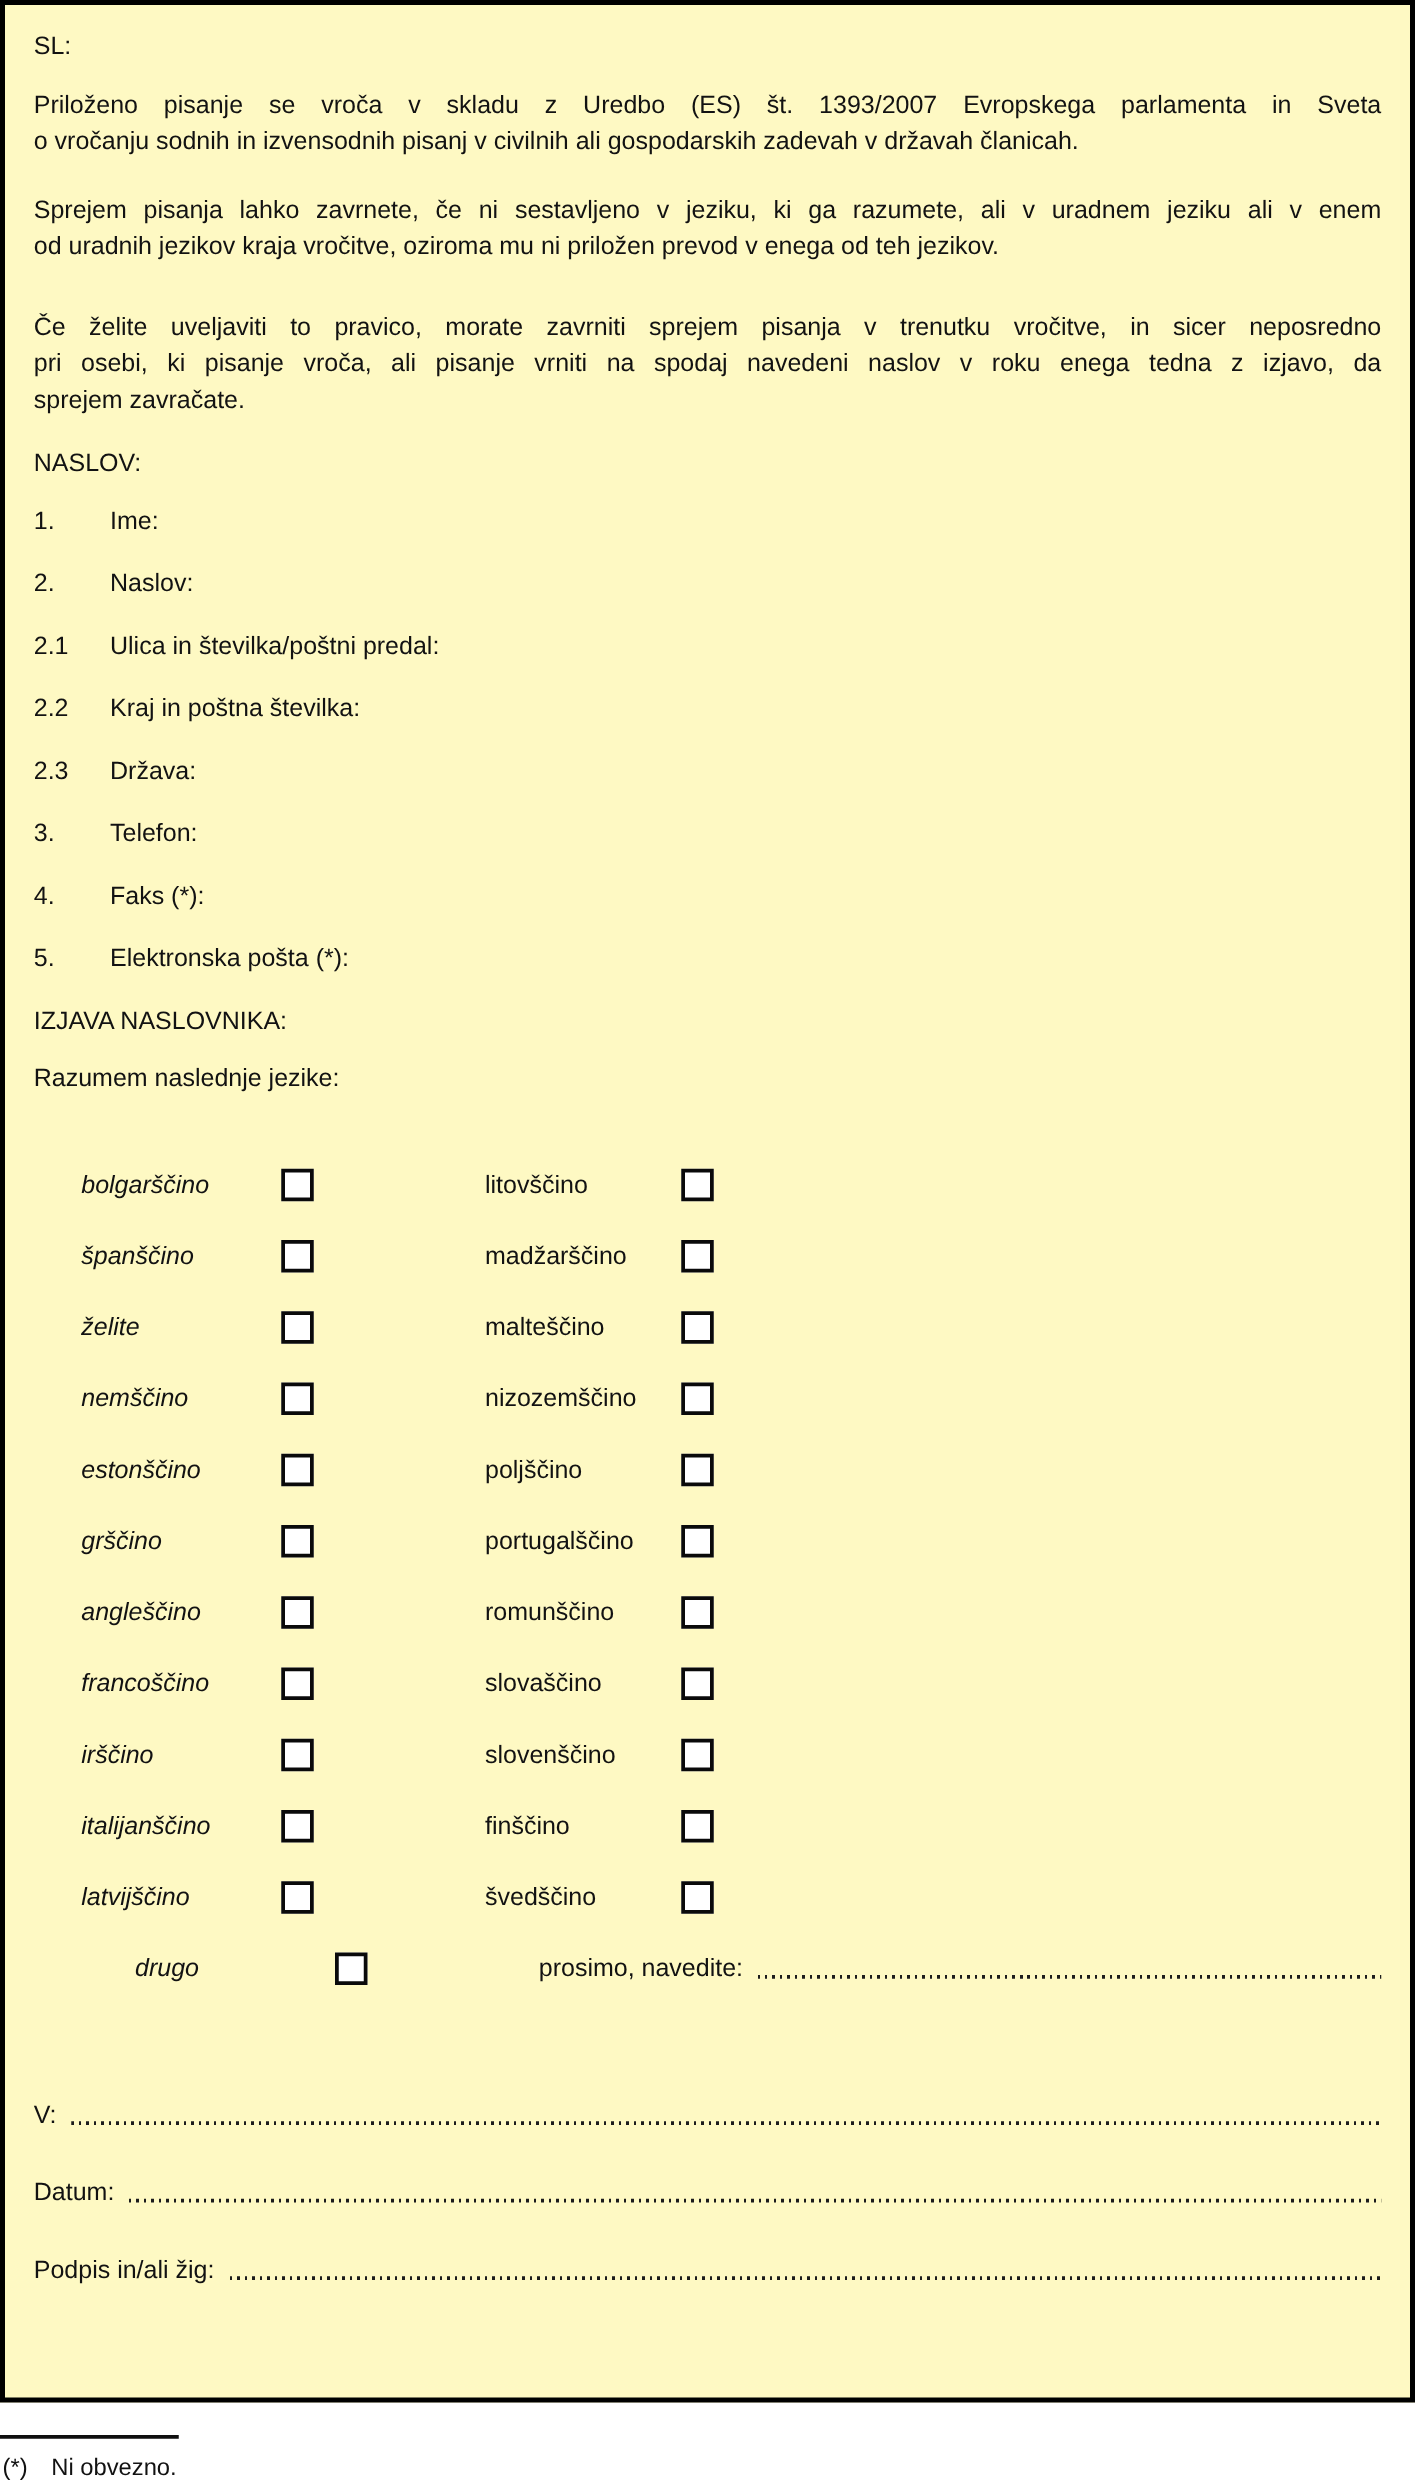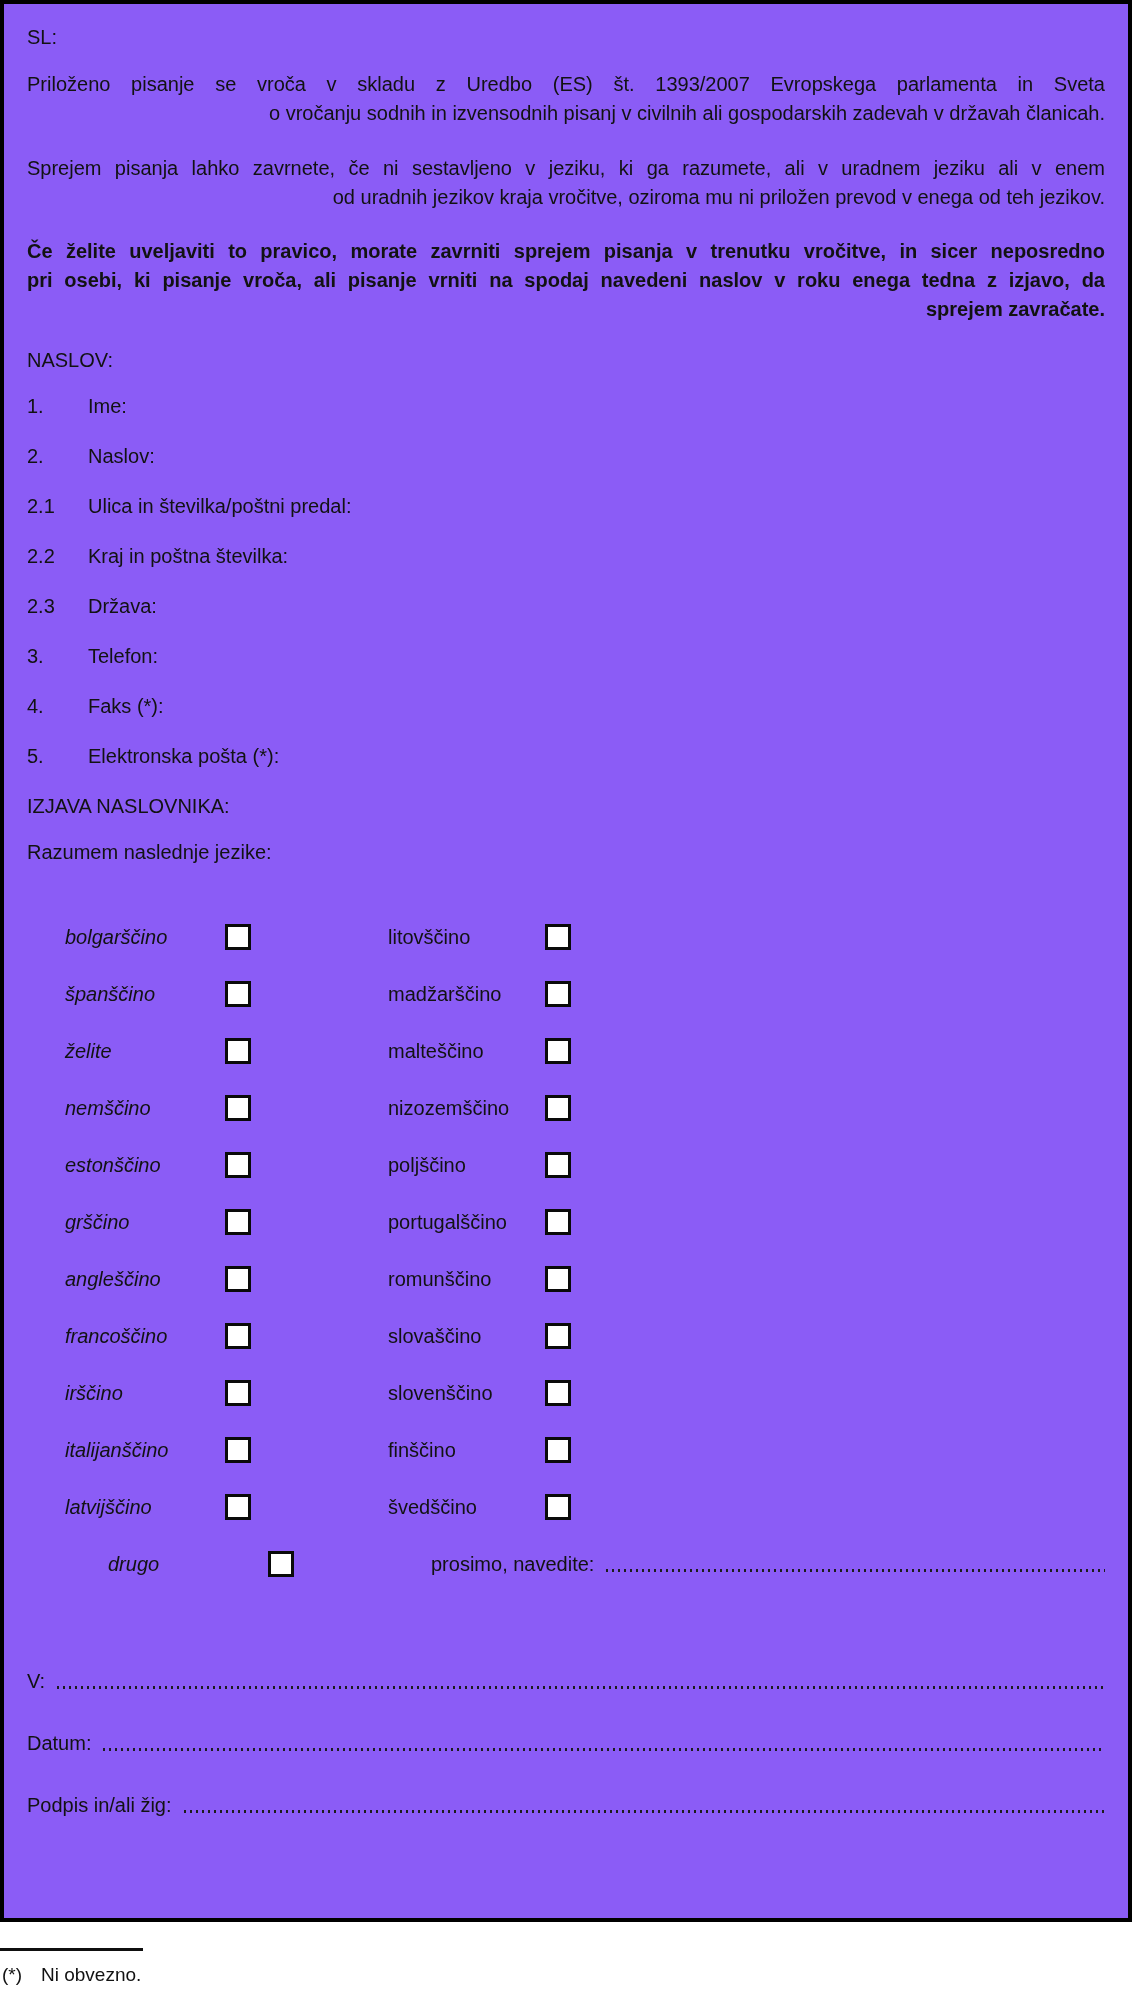--- a/index.html
+++ b/index.html
@@ -14,38 +14,38 @@
     font-size: 20px;
     -webkit-font-smoothing: antialiased;
   }
   .doc-box {
     box-sizing: border-box;
     width: 1132px;
     height: 1922px;
     border: 4px solid #000000;
     padding: 0 23px;
     overflow: hidden;
-    background: #8b5cf6;
+    background: #fef9c3;
   }
   .sl-code {
     margin-top: 20px;
     line-height: 26px;
   }
   .para { margin: 0; }
   .para .jline,
   .para .lastline {
     line-height: 29px;
     height: 29px;
     white-space: normal;
   }
   .para .jline  { text-align: justify; text-align-last: justify; }
-  .para .lastline { text-align: right; }
+  .para .lastline { text-align: left; }
   .p1 { margin-top: 20px; }
   .p2 { margin-top: 26px; }
-  .p3 { margin-top: 25px; font-weight: bold; }
+  .p3 { margin-top: 36px; }
   .p4 { margin-top: 24px; }
   .heading {
     line-height: 26px;
     margin-top: 23px;
   }
   .heading.izjava { margin-top: 24px; }
   .field-row {
     display: flex;
     line-height: 26px;
     margin-top: 24px;

